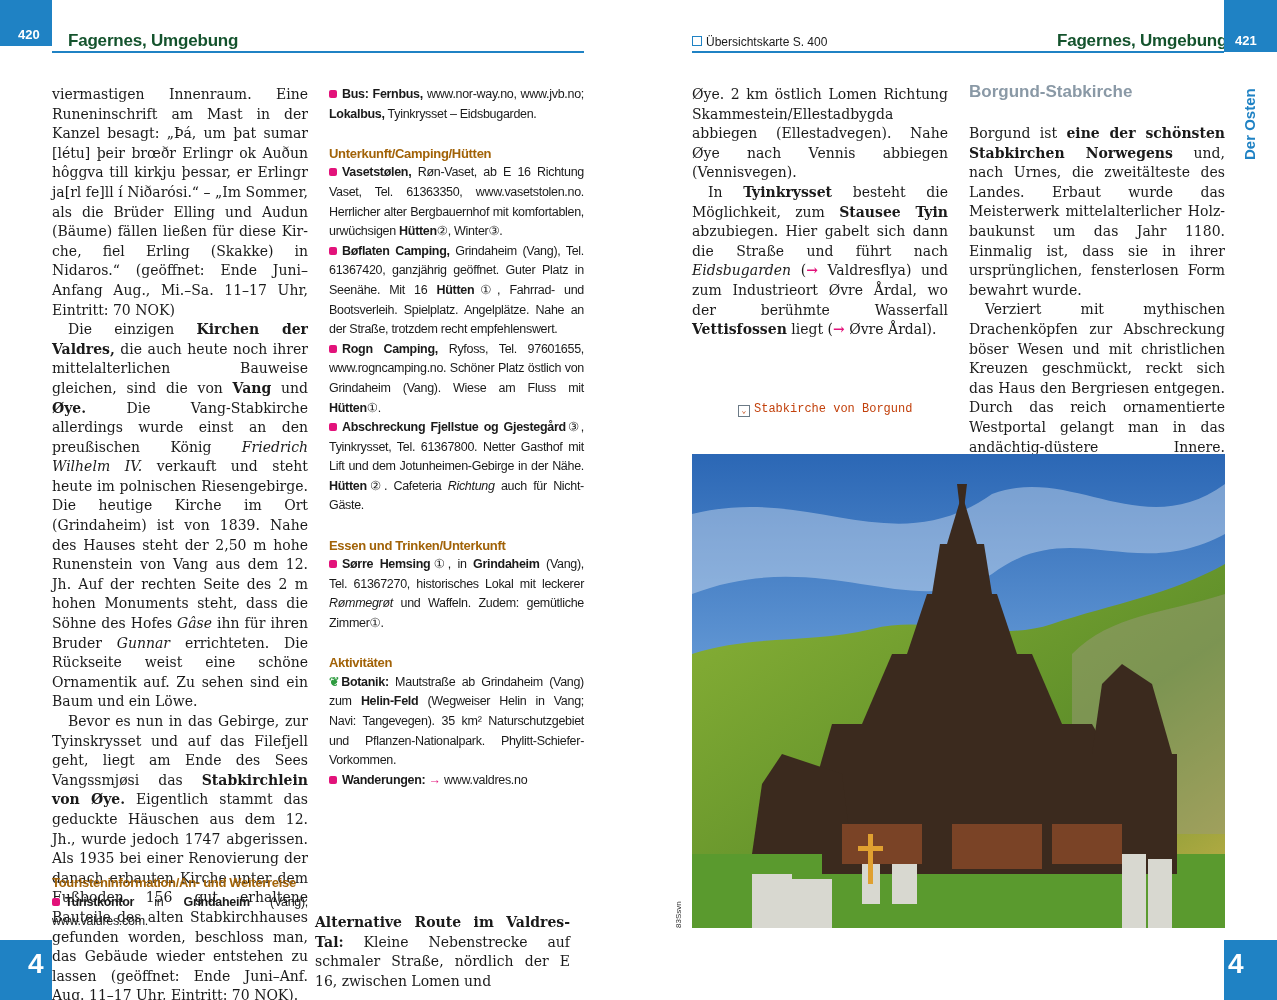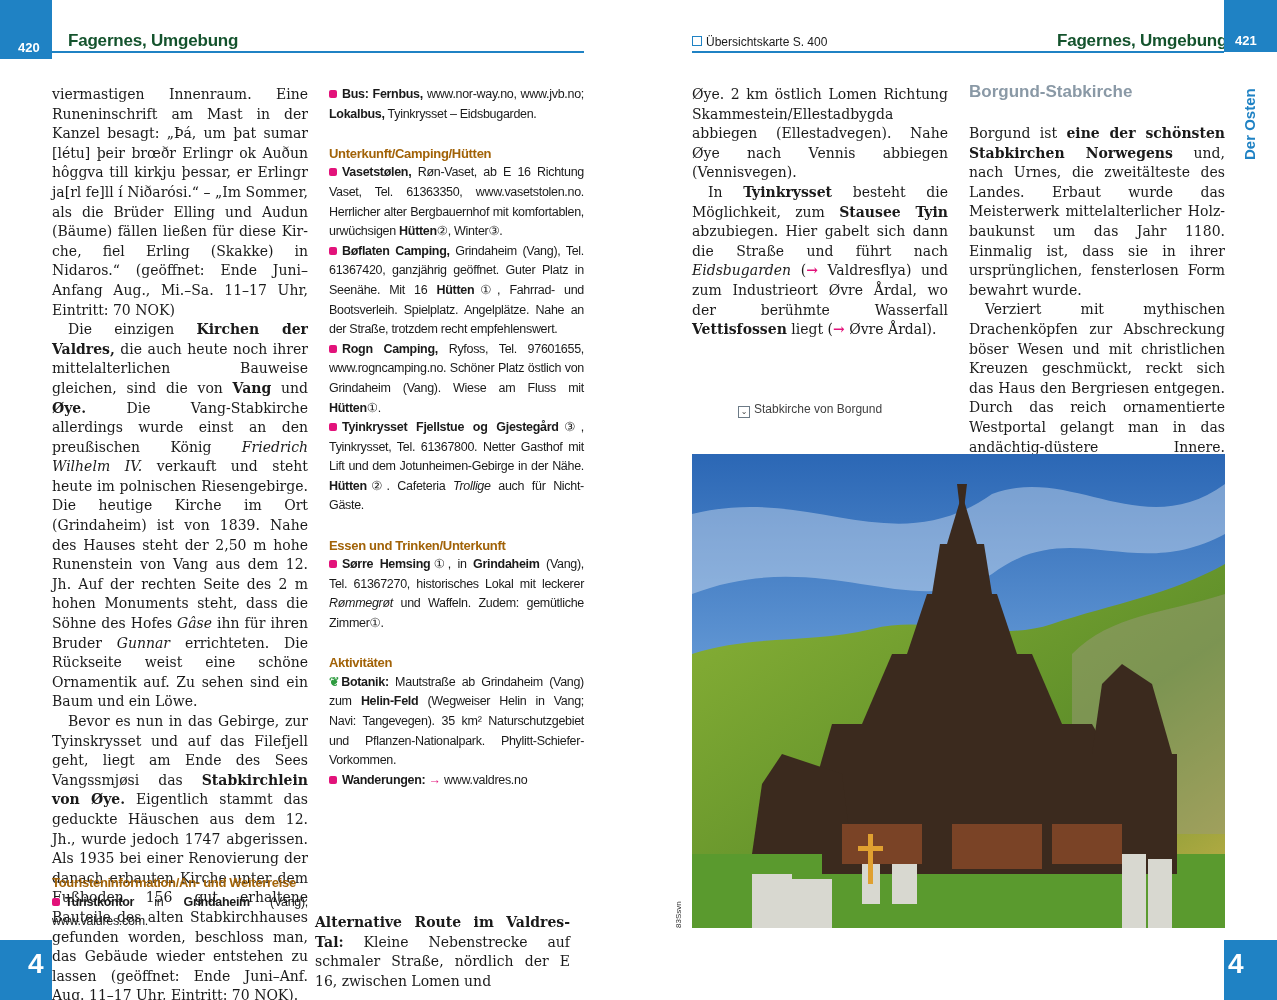--- a/index.html
+++ b/index.html
@@ -1,21 +1,21 @@
 <!DOCTYPE html>
 <html><head>
 <meta charset="utf-8">
 <style>
   html, body { margin: 0; padding: 0; }
   body { width: 1277px; height: 1000px; background: #ffffff; position: relative; overflow: hidden;
          font-family: "DejaVu Serif", serif; color: #1a1a1a; }
   
   .pg-tab { position: absolute; background: #1f82c4; color: #fff; font-family: "Liberation Sans", sans-serif;
             font-weight: bold; font-size: 13px; }
-  .pg-tab.left { left: 0; top: 0; width: 52px; height: 59px; }
+  .pg-tab.left { left: 0; top: 0; width: 52px; height: 46px; }
   .pg-tab.left span { position: absolute; left: 18px; bottom: 4px; }
   .pg-tab.right { right: 0; top: 0; width: 53px; height: 52px; }
   .pg-tab.right span { position: absolute; left: 11px; bottom: 4px; }
   .hdr-title { position: absolute; font-family: "Liberation Sans", sans-serif; font-weight: bold;
                color: #14532d; font-size: 17px; letter-spacing: -0.2px; }
   .hdr-line { position: absolute; height: 2px; background: #1f82c4; top: 51px; }
   .hdr-map { position: absolute; left: 692px; top: 35px; font-family: "Liberation Sans", sans-serif; font-size: 12px; color: #1a1a1a; }
   .hdr-map .sq { display: inline-block; width: 8px; height: 8px; border: 1.3px solid #1f82c4; margin-right: 4px; vertical-align: 0px; }
   
   .chap { position: absolute; background: #1f82c4; color: #fff; font-family: "Liberation Sans", sans-serif;
@@ -32,21 +32,21 @@
   .col p.ind { text-indent: 16px; }
   .col b { font-weight: bold; }
   .info { position: absolute; font-family: "Liberation Sans", sans-serif; font-size: 12.5px; line-height: 19.6px;
           text-align: justify; letter-spacing: -0.3px; }
   .info p { margin: 0; }
   .info .sec { color: #a16207; font-weight: bold; font-size: 13px; margin-top: 19.6px; }
   .bullet { display: inline-block; width: 8px; height: 8px; background: #e2127a; border-radius: 2px; margin-right: 5px; vertical-align: 0px; }
   .arrow { color: #e2127a; font-weight: bold; }
   .sub-head { position: absolute; left: 969px; top: 82px; font-family: "Liberation Sans", sans-serif; font-weight: bold;
               color: #8a99a6; font-size: 17px; }
-  .caption { position: absolute; left: 694px; top: 402px; font-family: Liberation Sans, sans-serif; font-size: 12px; color: #404040; padding-left: 44px; }
+  .caption { position: absolute; left: 694px; top: 402px; font-family: Liberation Mono, monospace; font-size: 12px; color: #c2410c; padding-left: 44px; }
   .caption .cbox { display: inline-block; width: 10px; height: 10px; border: 1px solid #6c7a86; margin-right: 4px; vertical-align: -1px;
                    font-size: 8px; line-height: 9px; text-align: center; }
   
   .photo { position: absolute; left: 692px; top: 454px; width: 533px; height: 474px; overflow: hidden; }
   .credit { position: absolute; left: 674px; top: 928px; transform: rotate(-90deg); transform-origin: left top;
             font-family: "Liberation Sans", sans-serif; font-size: 8px; color: #333; white-space: nowrap; }
 </style>
 </head>
 <body>
 
@@ -73,21 +73,21 @@
   <p class="sec" style="margin-top:0">Touristeninformation/An- und Weiterreise</p>
   <p id="tourist-entry"><span class="bullet" style="background: rgb(226, 18, 122);"></span><b>Turistkontor</b><span> in </span><b>Grindaheim</b><span> (Vang), www.val­dres.com.</span></p>
 </div>
 
 <div class="info" id="info-col" style="left:329px; top:85px; width:255px;">
     <p><span class="bullet" style="background: rgb(226, 18, 122);"></span><b>Bus: Fernbus,</b><span> www.nor-way.no, www.jvb.no; </span><b>Lokalbus,</b><span> Tyinkrysset – Eidsbugarden.</span></p>
     <p class="sec">Unterkunft/Camping/Hütten</p>
     <p><span class="bullet" style="background: rgb(226, 18, 122);"></span><b>Vasetstølen,</b><span> Røn-Vaset, ab E 16 Richtung Va­set, Tel. 61363350, www.vasetstolen.no. Herrlicher alter Bergbauernhof mit komfortablen, urwüchsi­gen </span><b>Hütten</b><span>②, Winter③.</span></p>
     <p><span class="bullet" style="background: rgb(226, 18, 122);"></span><b>Bøflaten Camping,</b><span> Grindaheim (Vang), Tel. 61367420, ganzjährig geöffnet. Guter Platz in See­nähe. Mit 16 </span><b>Hütten</b><span>①, Fahrrad- und Bootsverleih. Spielplatz. Angelplätze. Nahe an der Straße, trotz­dem recht empfehlenswert.</span></p>
     <p><span class="bullet" style="background: rgb(226, 18, 122);"></span><b>Rogn Camping,</b><span> Ryfoss, Tel. 97601655, www.rogncamping.no. Schöner Platz östlich von Grinda­heim (Vang). Wiese am Fluss mit </span><b>Hütten</b><span>①.</span></p>
-    <p><span class="bullet" style="background: rgb(226, 18, 122);"></span><b>Tyinkrysset Fjellstue og Gjestegård</b><span>③, Tyin­krysset, Tel. 61367800. Netter Gasthof mit Lift und dem Jotunheimen-Gebirge in der Nähe. </span><b>Hütten</b><span>②. Cafeteria </span><i>Trollige</i><span> auch für Nicht-Gäste.</span></p>
+    <p><span class="bullet" style="background: rgb(226, 18, 122);"></span><b>Abschreckung Fjellstue og Gjestegård</b><span>③, Tyin­krysset, Tel. 61367800. Netter Gasthof mit Lift und dem Jotunheimen-Gebirge in der Nähe. </span><b>Hütten</b><span>②. Cafeteria </span><i>Richtung</i><span> auch für Nicht-Gäste.</span></p>
     <p class="sec">Essen und Trinken/Unterkunft</p>
     <p><span class="bullet" style="background: rgb(226, 18, 122);"></span><b>Sørre Hemsing</b><span>①, in </span><b>Grindaheim</b><span> (Vang), Tel. 61367270, historisches Lokal mit leckerer </span><i>Rømme­grøt</i><span> und Waffeln. Zudem: gemütliche Zimmer①.</span></p>
     <p class="sec">Aktivitäten</p>
     <p><span style="color: rgb(46, 155, 63); font-weight: bold; margin-right: 2px;">❦</span><b>Botanik:</b><span> Mautstraße ab Grindaheim (Vang) zum </span><b>Helin-Feld</b><span> (Wegweiser Helin in Vang; Navi: Tangevegen). 35 km² Naturschutzgebiet und Pflan­zen-Nationalpark. Phylitt-Schiefer-Vorkommen.</span></p>
     <p><span class="bullet" style="background: rgb(226, 18, 122);"></span><b>Wanderungen:</b><span class="arrow"> → </span><span>www.valdres.no</span></p>
   </div>
 <div class="col" id="route-col" style="left:315px; top:873px; width:255px;margin-top:40px;">
     <p><b>Alternative Route im Valdres-Tal:</b><span> Klei­ne Nebenstrecke auf schmaler Straße, nördlich der E 16, zwischen Lomen und</span></p>
   </div>
 

